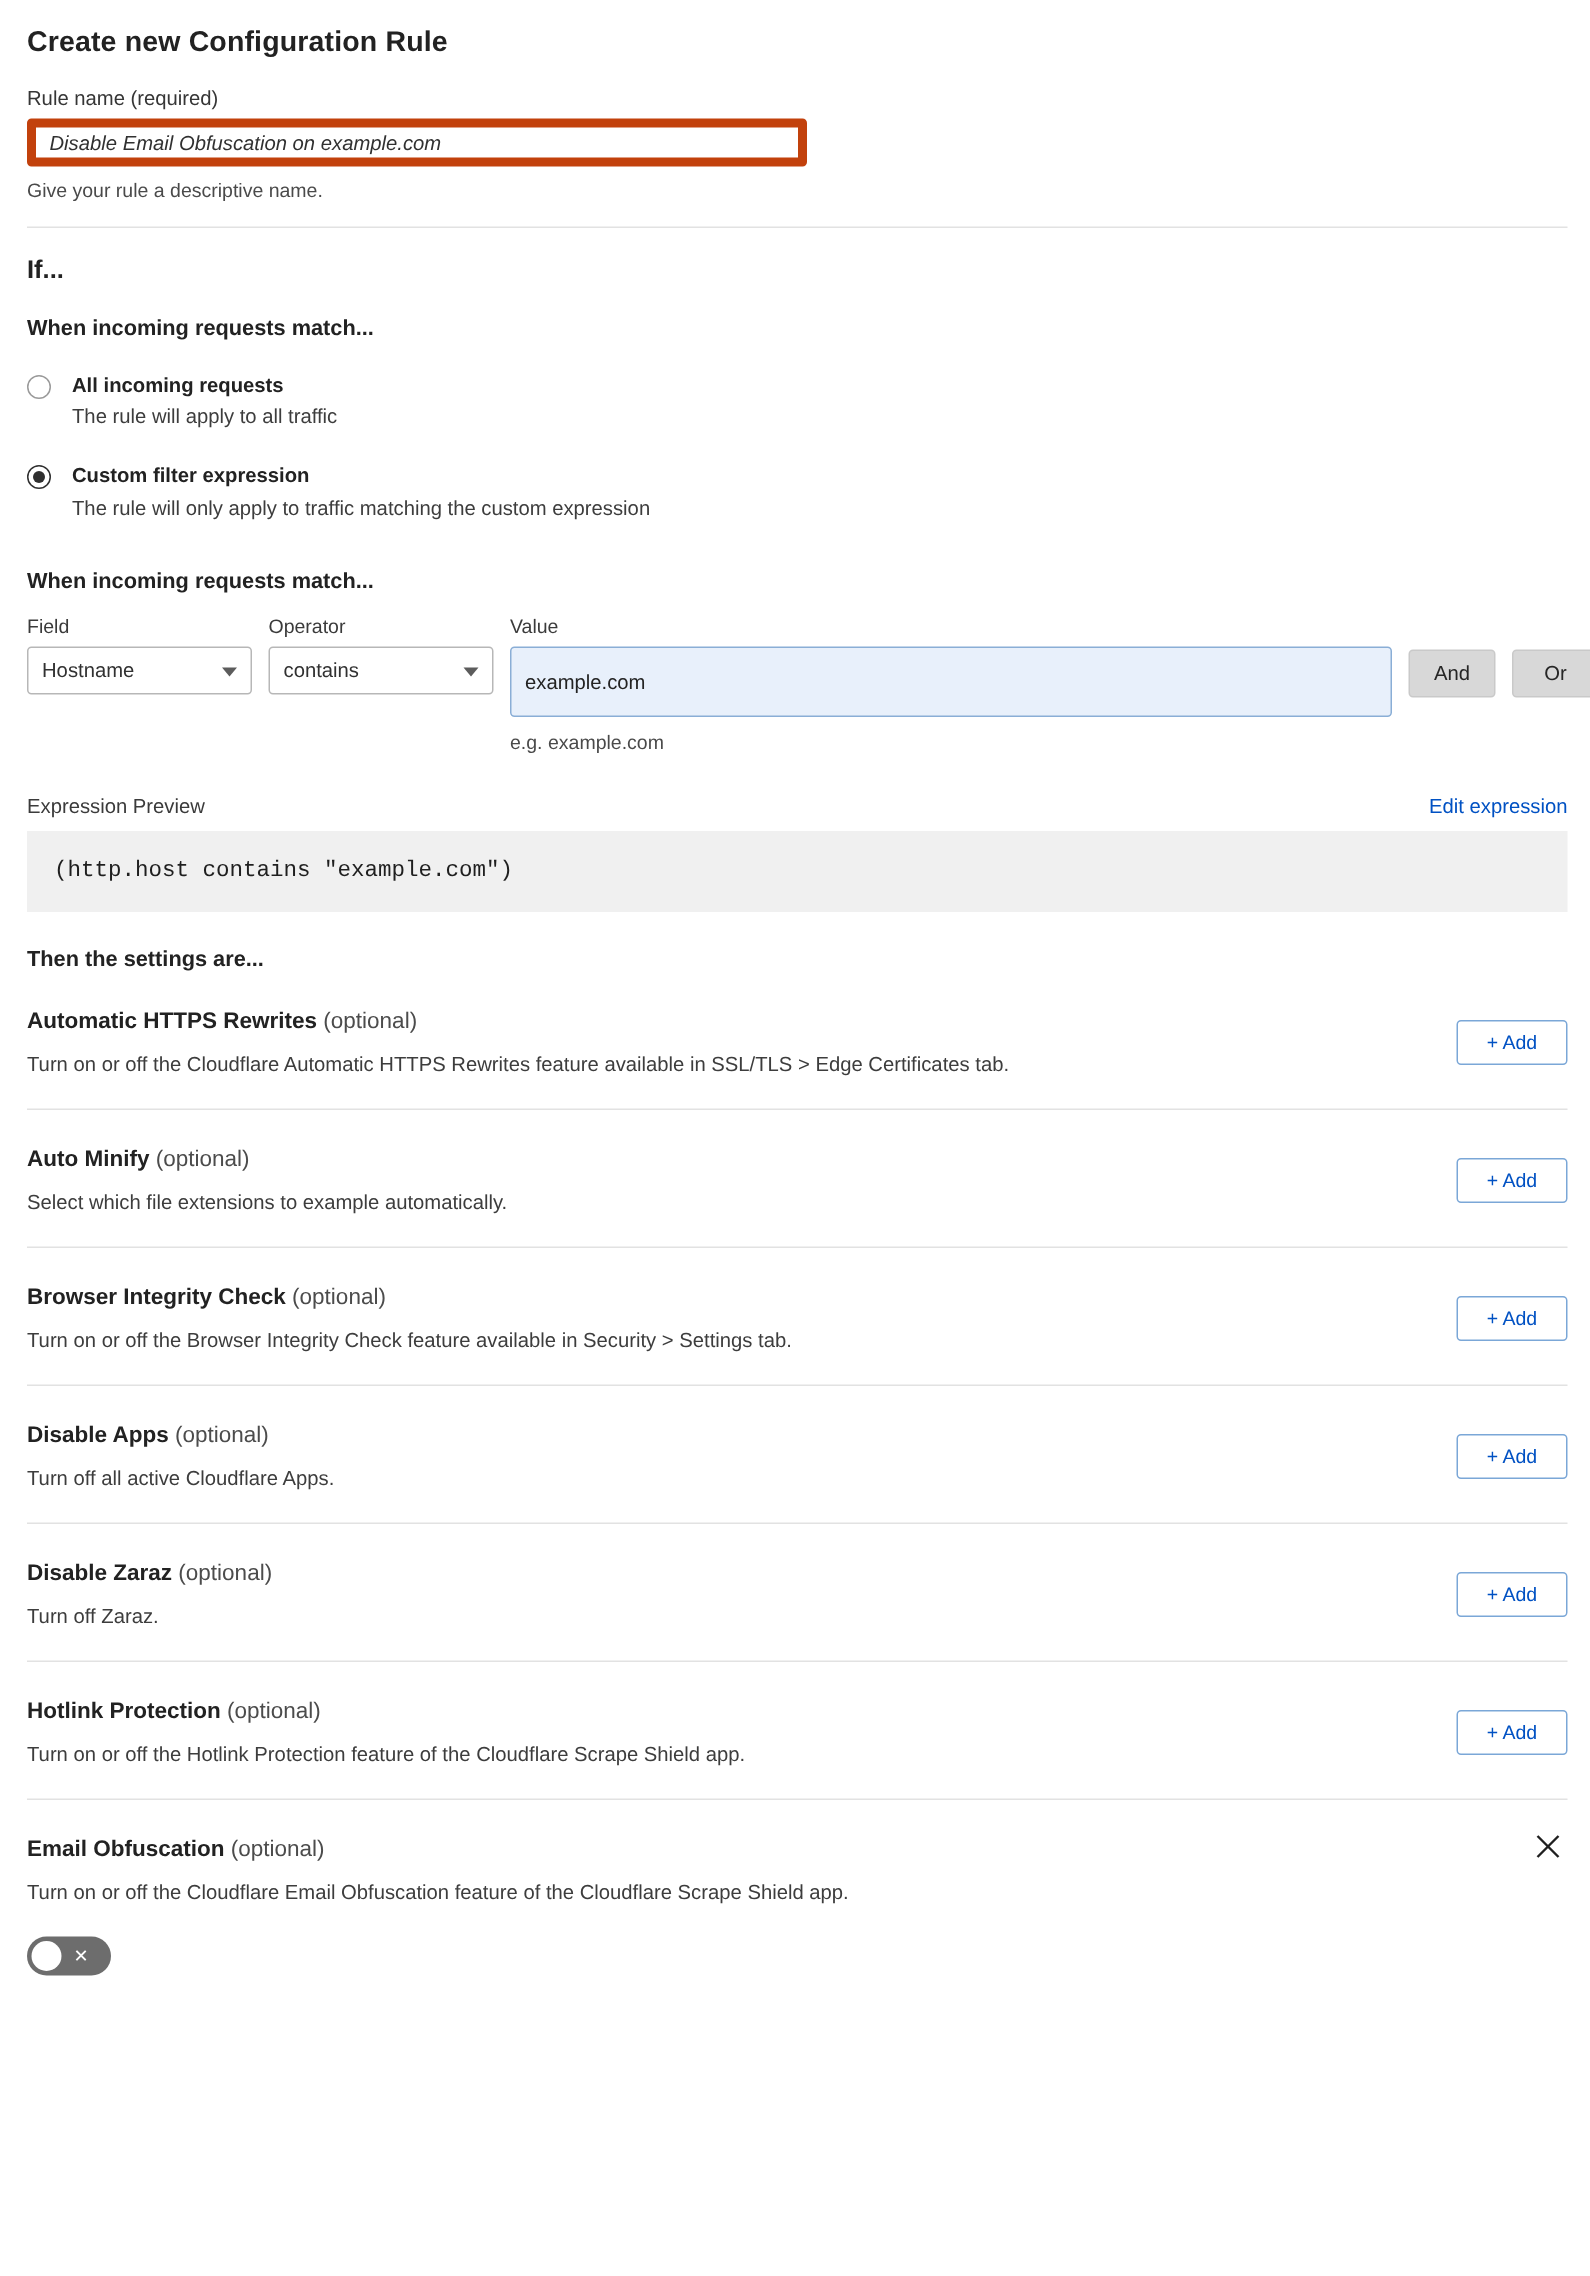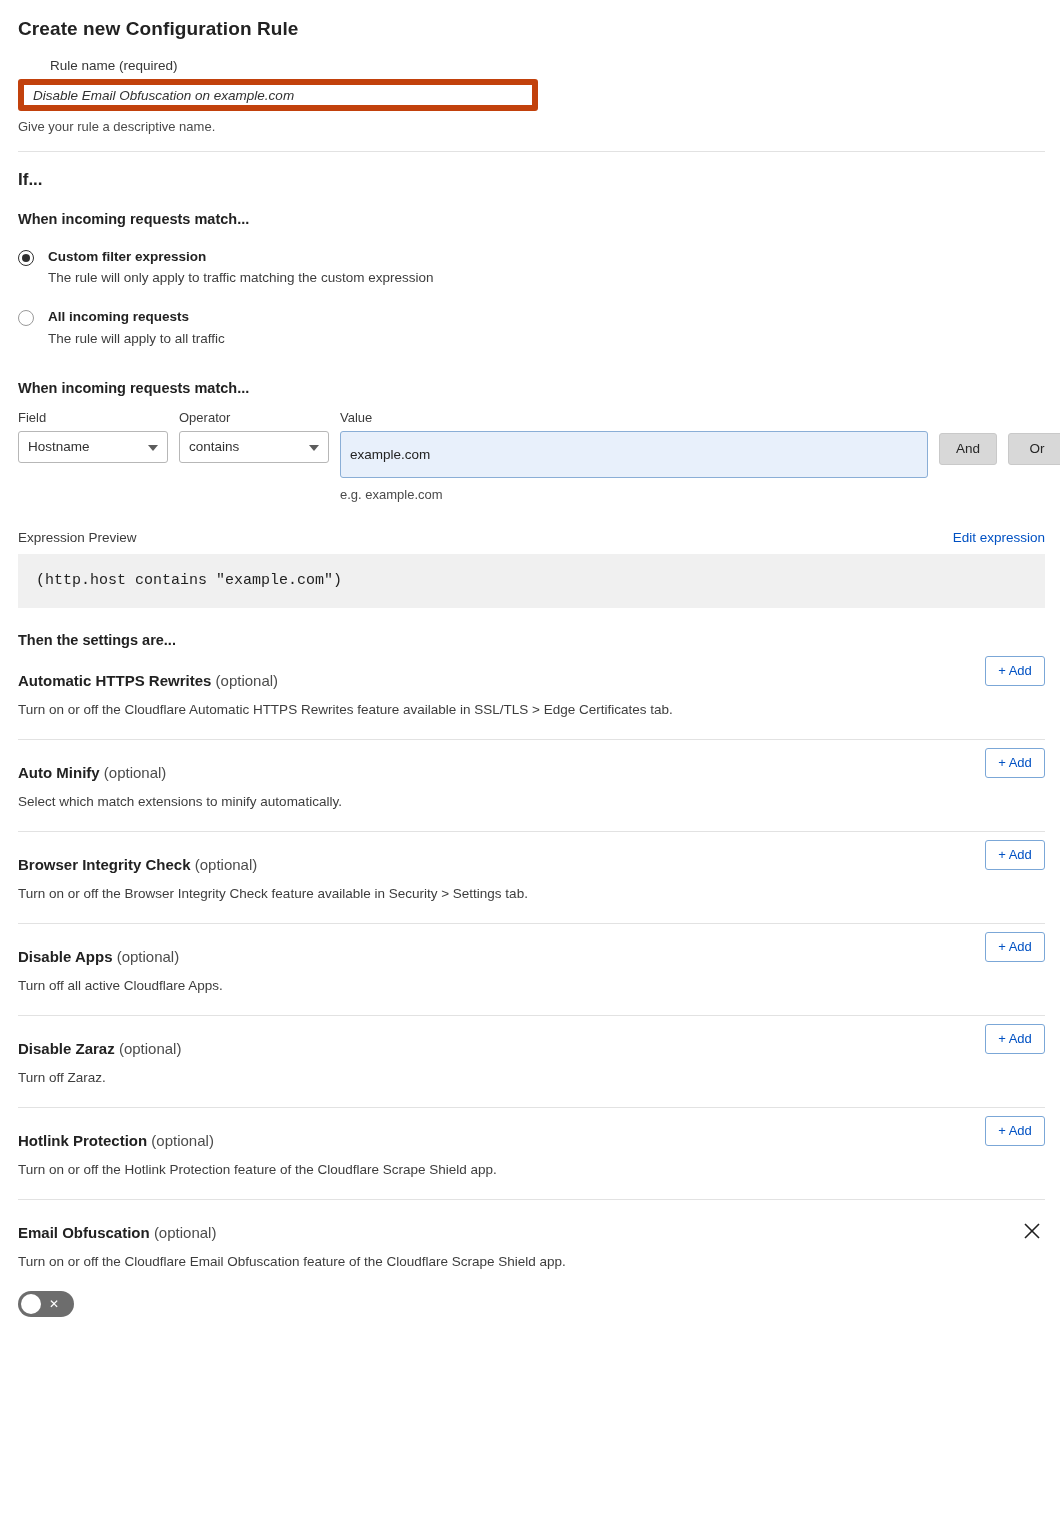--- a/index.html
+++ b/index.html
@@ -23,21 +23,20 @@
     font-size: 19px;
     font-weight: bold;
     color: #222;
     margin: 6px 0 18px 0;
     letter-spacing: 0.1px;
   }
   .field-label {
     font-size: 13.5px;
     color: #363636;
     margin-bottom: 6px;
-    margin-left: 32px;
   }
   .text-input {
     display: block;
     width: 520px;
     height: 32px;
     border: 6px solid #c2410c;
     border-radius: 3px;
     padding: 0 9px;
     font-family: "Liberation Sans", sans-serif;
     font-size: 13.5px;
@@ -220,22 +219,22 @@
     font-weight: bold;
   }
   .setting-desc {
     font-size: 13.5px;
     color: #3d3d3d;
     margin-top: 13px;
   }
   .add-btn {
     position: absolute;
     right: 0;
-    top: 8px;
-    width: 60px;
+    top: 32px;
+    width: 74px;
     height: 30px;
     border: 1px solid #7ba7d7;
     border-radius: 3px;
     background: #fff;
     color: #0051c3;
     font-size: 13px;
     font-family: "Liberation Sans", sans-serif;
     cursor: pointer;
   }
   .close-x {
@@ -285,32 +284,32 @@
     <div class="help-text">Give your rule a descriptive name.</div>
   </div>
 
   <hr class="divider">
 
   <h2 class="section-title">If...</h2>
 
   <h3 class="subsection-title">When incoming requests match...</h3>
 
   <div class="radio-row">
+    <span class="radio-outer"></span>
+    <span class="radio-texts">
+      <span class="radio-title">All incoming requests</span>
+      <span class="radio-desc">The rule will apply to all traffic</span>
+    </span>
+  </div>
+
+  <div class="radio-row">
     <span class="radio-outer checked"></span>
     <span class="radio-texts">
       <span class="radio-title">Custom filter expression</span>
       <span class="radio-desc">The rule will only apply to traffic matching the custom expression</span>
-    </span>
-  </div>
-
-  <div class="radio-row">
-    <span class="radio-outer"></span>
-    <span class="radio-texts">
-      <span class="radio-title">All incoming requests</span>
-      <span class="radio-desc">The rule will apply to all traffic</span>
     </span>
   </div>
 
   <h3 class="subsection-title" style="margin-top:32px">When incoming requests match...</h3>
 
   <div class="filter-row">
     <div>
       <span class="col-label">Field</span>
       <div class="select-box">
         <span>Hostname</span>
@@ -358,21 +357,21 @@
     </div>
     <div class="setting-desc">Turn on or off the Cloudflare Automatic HTTPS Rewrites feature available in SSL/TLS &gt; Edge Certificates tab.</div>
     <button class="add-btn">+ Add</button>
   </div>
 
   <div class="setting">
     <div class="setting-head">
       <b>Auto Minify</b>
       <span>(optional)</span>
     </div>
-    <div class="setting-desc">Select which match extensions to minify automatically.</div>
+    <div class="setting-desc">Select which file extensions to example automatically.</div>
     <button class="add-btn">+ Add</button>
   </div>
 
   <div class="setting">
     <div class="setting-head">
       <b>Browser Integrity Check</b>
       <span>(optional)</span>
     </div>
     <div class="setting-desc">Turn on or off the Browser Integrity Check feature available in Security &gt; Settings tab.</div>
     <button class="add-btn">+ Add</button>

